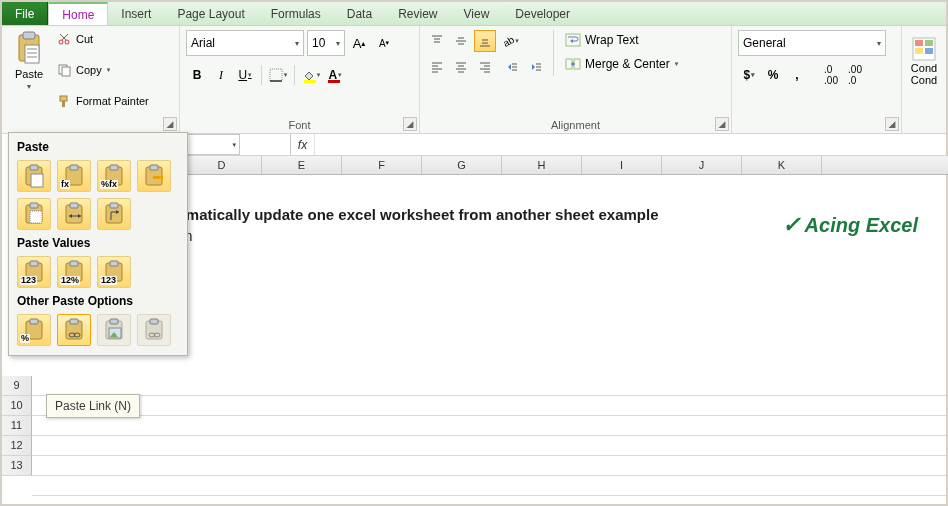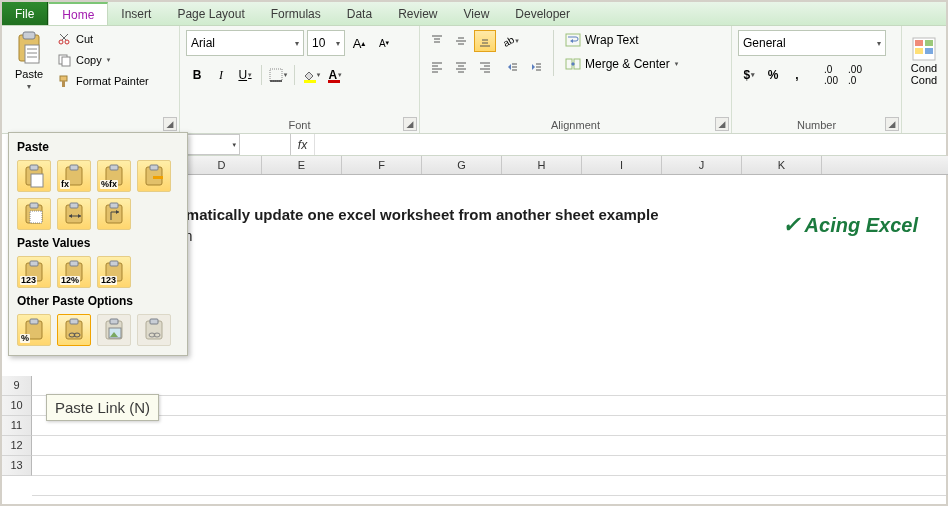--- a/index.html
+++ b/index.html
@@ -15,21 +15,21 @@
   
   .ribbon { height: 108px; background: #f6f8f5; border-bottom: 1px solid #cfd8cb; display: flex; }
   .ribbon-group { border-right: 1px solid #d6e0d2; display: flex; flex-direction: column; justify-content: space-between; padding: 4px 6px 0 6px; position: relative; }
   .group-body { display: flex; align-items: flex-start; flex: 1; gap: 4px; }
   .group-label { text-align: center; font-size: 11px; color: #555; padding: 2px 0; position: relative; }
   .group-launcher { position: absolute; right: 2px; bottom: 2px; width: 14px; height: 14px; border: 1px solid #c4c4c4; background: #f0f0ec; display: flex; align-items: center; justify-content: center; font-size: 9px; color: #666; }
 
   
   .paste-big { width: 42px; display: flex; flex-direction: column; align-items: center; gap: 2px; font-size: 11px; }
   .paste-icon { width: 30px; height: 36px; display: flex; align-items: center; justify-content: center; }
-  .clip-mini { display: flex; flex-direction: column; gap: 3px; font-size: 11px; }
+  .clip-mini { display: flex; flex-direction: column; gap: 13px; font-size: 11px; }
   .clip-item { display: flex; align-items: center; gap: 4px; padding: 1px 2px; }
   .clip-ico { width: 16px; height: 16px; display: inline-flex; align-items: center; justify-content: center; }
 
   
   .font-top { display: flex; gap: 3px; align-items: center; }
   .combo { height: 26px; border: 1px solid #bcc7b7; background: #fff; display: flex; align-items: center; padding: 0 4px; font-size: 12px; }
   .combo.font-name { width: 118px; }
   .combo.font-size { width: 38px; }
   .combo .arrow { margin-left: auto; font-size: 8px; color: #555; }
   .btn-sq { width: 22px; height: 22px; border: 1px solid transparent; display: inline-flex; align-items: center; justify-content: center; font-size: 12px; }
@@ -72,21 +72,21 @@
 
   
   .paste-gallery { position: absolute; left: 6px; top: 130px; width: 180px; background: #f4f5f0; border: 1px solid #b6b8a8; box-shadow: 2px 2px 5px rgba(0,0,0,0.25); z-index: 50; padding: 4px 6px 6px 6px; }
   .gallery-section-title { font-weight: bold; font-size: 12px; padding: 3px 2px; }
   .gallery-row { display: flex; gap: 6px; padding: 3px 2px; }
   .gal-btn { width: 34px; height: 32px; border: 1px solid #e6cd86; background: linear-gradient(#ffeea8,#ffd66e); border-radius: 2px; display: flex; align-items: center; justify-content: center; cursor: pointer; position: relative; }
   .gal-btn.hover { border: 1px solid #f0a300; background: linear-gradient(#fff3c3,#ffdb73); }
   .gal-btn.grey { background: #efece3; border: 1px solid #dcd8c8; }
   .gal-clip-svg { width: 22px; height: 24px; }
   .gal-badge { position: absolute; bottom: 2px; left: 2px; font-size: 9px; font-weight: bold; background: rgba(255,255,255,0.85); padding: 0 1px; border-radius: 1px; line-height: 9px; }
-  .tooltip { position: absolute; left: 38px; top: 246px; background: #fbfcef; border: 1px solid #b6b8a8; padding: 4px 8px; font-size: 15px; color: #3b3b3b; box-shadow: 1px 1px 3px rgba(0,0,0,0.2); z-index: 60; }
+  .tooltip { position: absolute; left: 38px; top: 246px; background: #fbfcef; border: 1px solid #b6b8a8; padding: 4px 8px; font-size: 12px; color: #3b3b3b; box-shadow: 1px 1px 3px rgba(0,0,0,0.2); z-index: 60; }
 
   
   .cell-text { position: absolute; font-family: Arial, sans-serif; }
   .title-text { font-weight: bold; font-size: 15px; color: #1d1d1d; }
   .sub-text { font-size: 14px; color: #1d1d1d; }
   .brand { position: absolute; display: flex; align-items: center; gap: 4px; font-size: 20px; font-weight: bold; font-style: italic; color: #1b7a3e; }
   .brand .check { color: #1b7a3e; font-size: 22px; }
 
   svg { display: block; }
 </style>
@@ -330,21 +330,20 @@
       </div>
       <div class="num-bottom">
         <div class="btn-sq" style="font-weight:bold;">$<span class="split-arrow">▾</span></div>
         <div class="btn-sq" style="font-weight:bold;">%</div>
         <div class="btn-sq" style="font-weight:bold;">,</div>
         <div style="width:8px"></div>
         <div class="btn-sq" style="font-size:10px;">.0<br>.00</div>
         <div class="btn-sq" style="font-size:10px;">.00<br>.0</div>
       </div>
     </div>
-    <div class="group-label">Number</div>
     <div class="group-launcher">◢</div>
   </div>
 
   <div class="ribbon-group styles-group" style="width:44px;border-right:none;">
     <div style="display:flex;flex-direction:column;align-items:center;">
       <span>
         <svg width="26" height="26">
               <rect x="2" y="2" width="22" height="22" fill="#fff" stroke="#bbb"></rect>
               <rect x="4" y="4" width="8" height="6" fill="#f08c7a"></rect>
               <rect x="14" y="4" width="8" height="6" fill="#9cc97a"></rect>

